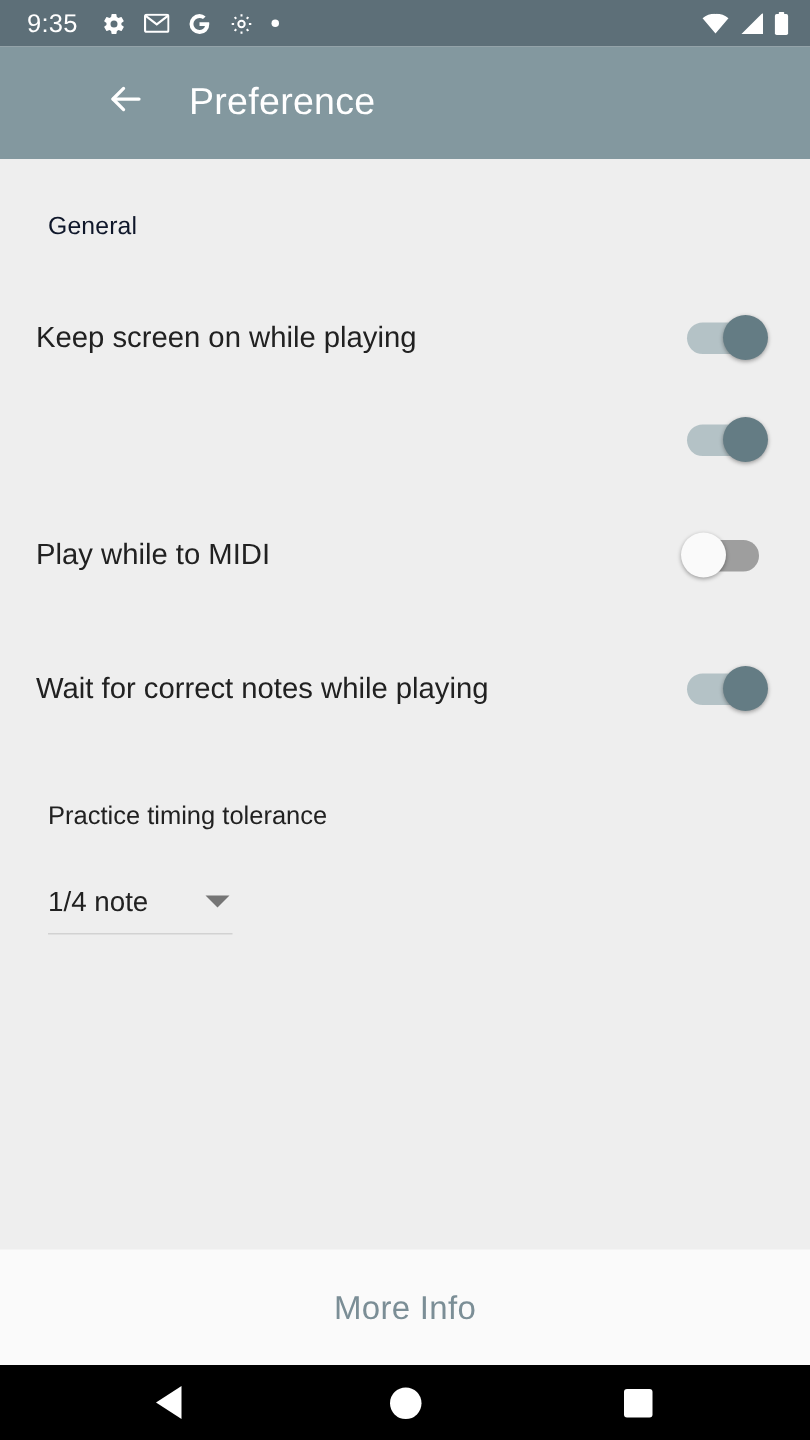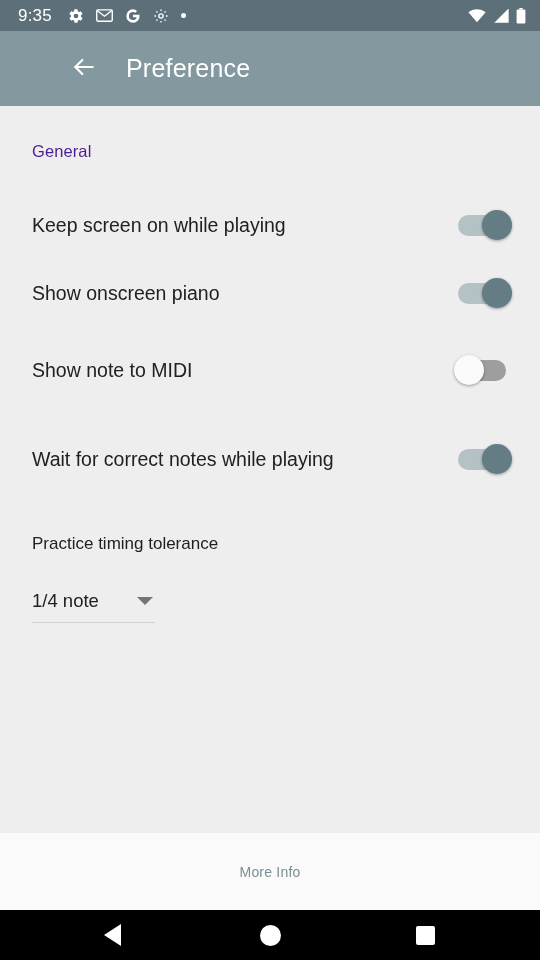--- a/index.html
+++ b/index.html
@@ -31,30 +31,30 @@
   }
   .back-btn{ width:56px; height:56px; margin-left:14px; display:flex;
     align-items:center; justify-content:center; cursor:pointer; }
   .app-title{ color:#ffffff; font-size:25px; margin-left:14px; letter-spacing:.2px; }
 
   
   .content{ position:absolute; top:106px; left:0; width:540px; height:727px;
     background:#eeeeee; }
   .section-header{
     position:absolute; left:32px; top:36px;
-    color:#4c1d95; font-size:16.5px; letter-spacing:.1px;
+    color:#0f172a; font-size:16.5px; letter-spacing:.1px;
   }
 
   .pref-row{
     position:absolute; left:0; width:540px;
     display:flex; align-items:center; cursor:pointer;
   }
   .pref-label{
     color:#212121; font-size:19.5px; line-height:28px;
-    margin-left:32px; max-width:360px;
+    margin-left:24px; max-width:360px;
   }
   .switch{
     position:absolute; right:28px; width:58px; height:36px;
     display:flex; align-items:center; cursor:pointer;
   }
   .track{ position:absolute; left:4px; width:48px; height:21px; border-radius:11px; }
   .thumb{ position:absolute; width:30px; height:30px; border-radius:50%;
     box-shadow:0 1px 3px rgba(0,0,0,.36); }
   .switch.on  .track{ background:#b4c2c6; }
   .switch.on  .thumb{ background:#647c84; right:0; }
@@ -75,21 +75,21 @@
     width:0; height:0; border-left:8px solid transparent;
     border-right:8px solid transparent; border-top:8px solid #757575;
   }
 
   
   .footer{
     position:absolute; top:833px; left:0; width:540px; height:77px;
     background:#fafafa; display:flex; align-items:center; justify-content:center;
     cursor:pointer;
   }
-  .footer-text{ color:#7b8e96; font-size:14px; letter-spacing:.2px; }
+  .footer-text{ color:#7b8e96; font-size:22px; letter-spacing:.2px; }
 
   
   .nav-bar{
     position:absolute; top:910px; left:0; width:540px; height:50px;
     background:#000000; display:flex; align-items:center;
   }
   .nav-btn{ position:absolute; top:0; height:50px; width:80px;
     display:flex; align-items:center; justify-content:center; cursor:pointer; }
   .nav-back{ left:72px; }
   .nav-home{ left:230px; }
@@ -170,29 +170,28 @@
 
     <div class="pref-row" style="top:87px; height:64px;">
       <div class="pref-label">Keep screen on while playing</div>
       <div class="switch on">
         <span class="track"></span>
         <span class="thumb"></span>
       </div>
     </div>
 
     <div class="pref-row" style="top:155px; height:64px;">
-      <div class="pref-label">Show onscreen piano</div>
       <div class="switch on">
         <span class="track"></span>
         <span class="thumb"></span>
       </div>
     </div>
 
     <div class="pref-row" style="top:232px; height:64px;">
-      <div class="pref-label">Show note to MIDI</div>
+      <div class="pref-label">Play while to MIDI</div>
       <div class="switch off">
         <span class="track"></span>
         <span class="thumb"></span>
       </div>
     </div>
 
     <div class="pref-row" style="top:311px; height:84px;">
       <div class="pref-label" style="max-width:320px;">Wait for correct notes while playing</div>
       <div class="switch on">
         <span class="track"></span>

